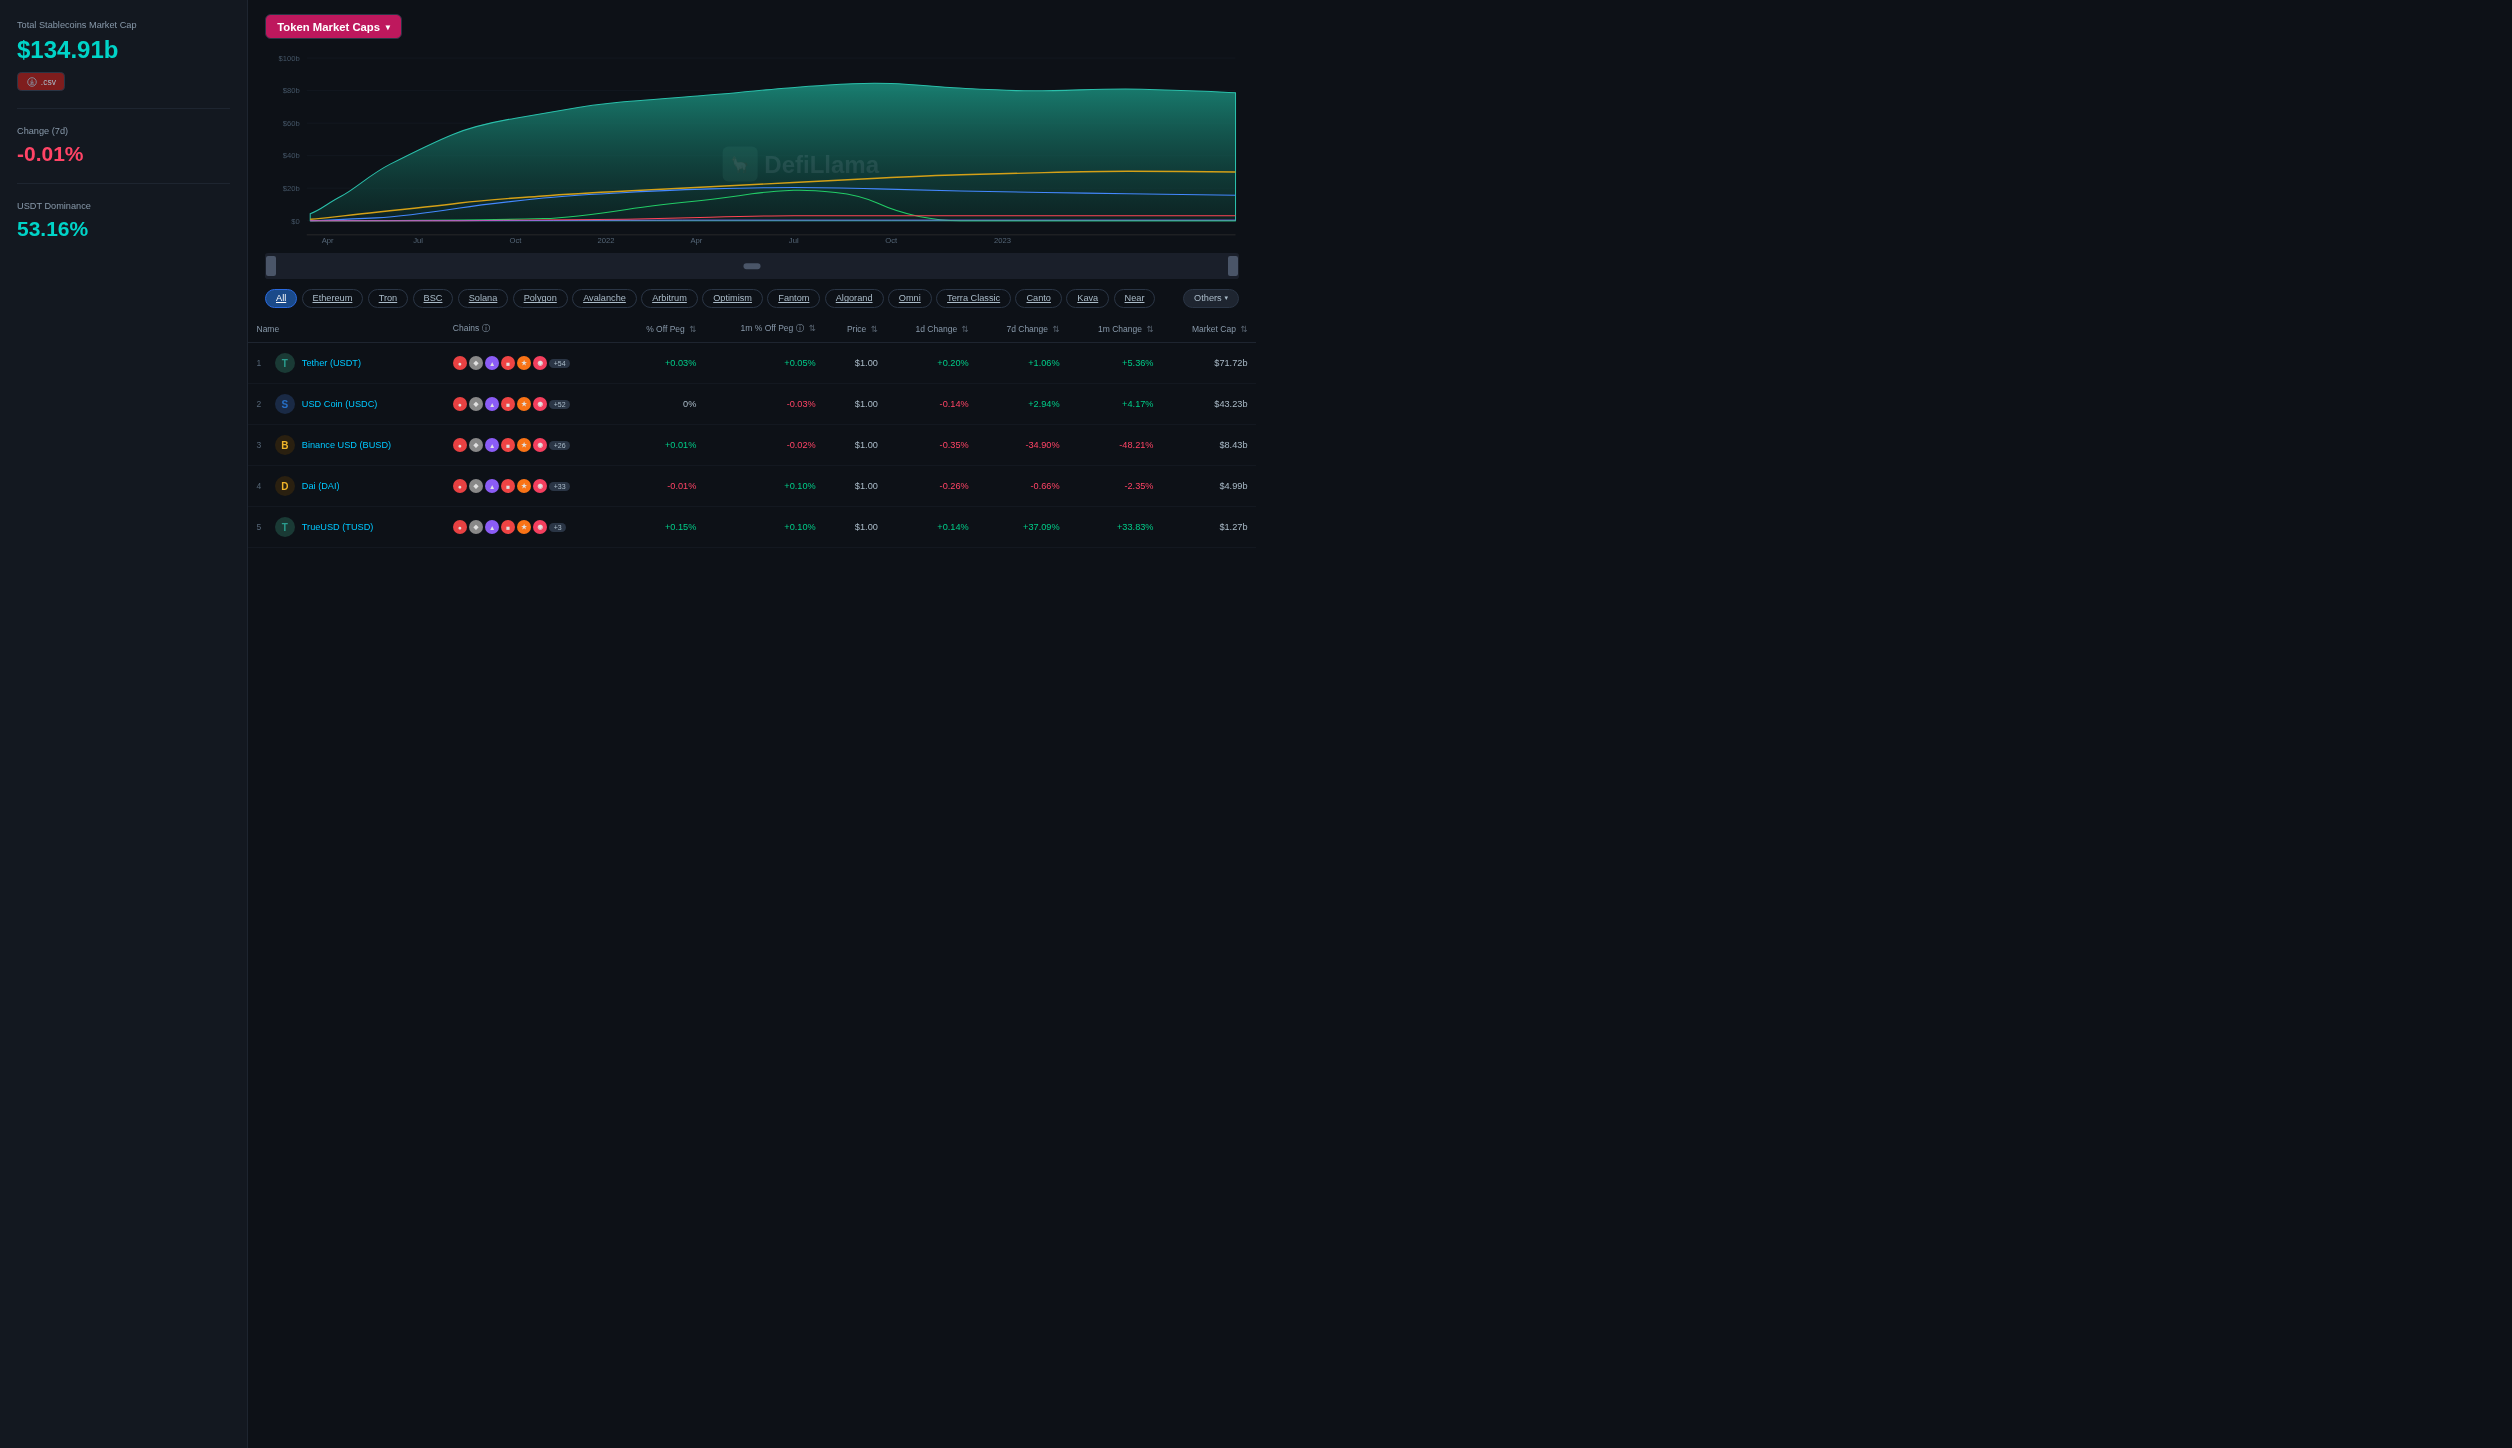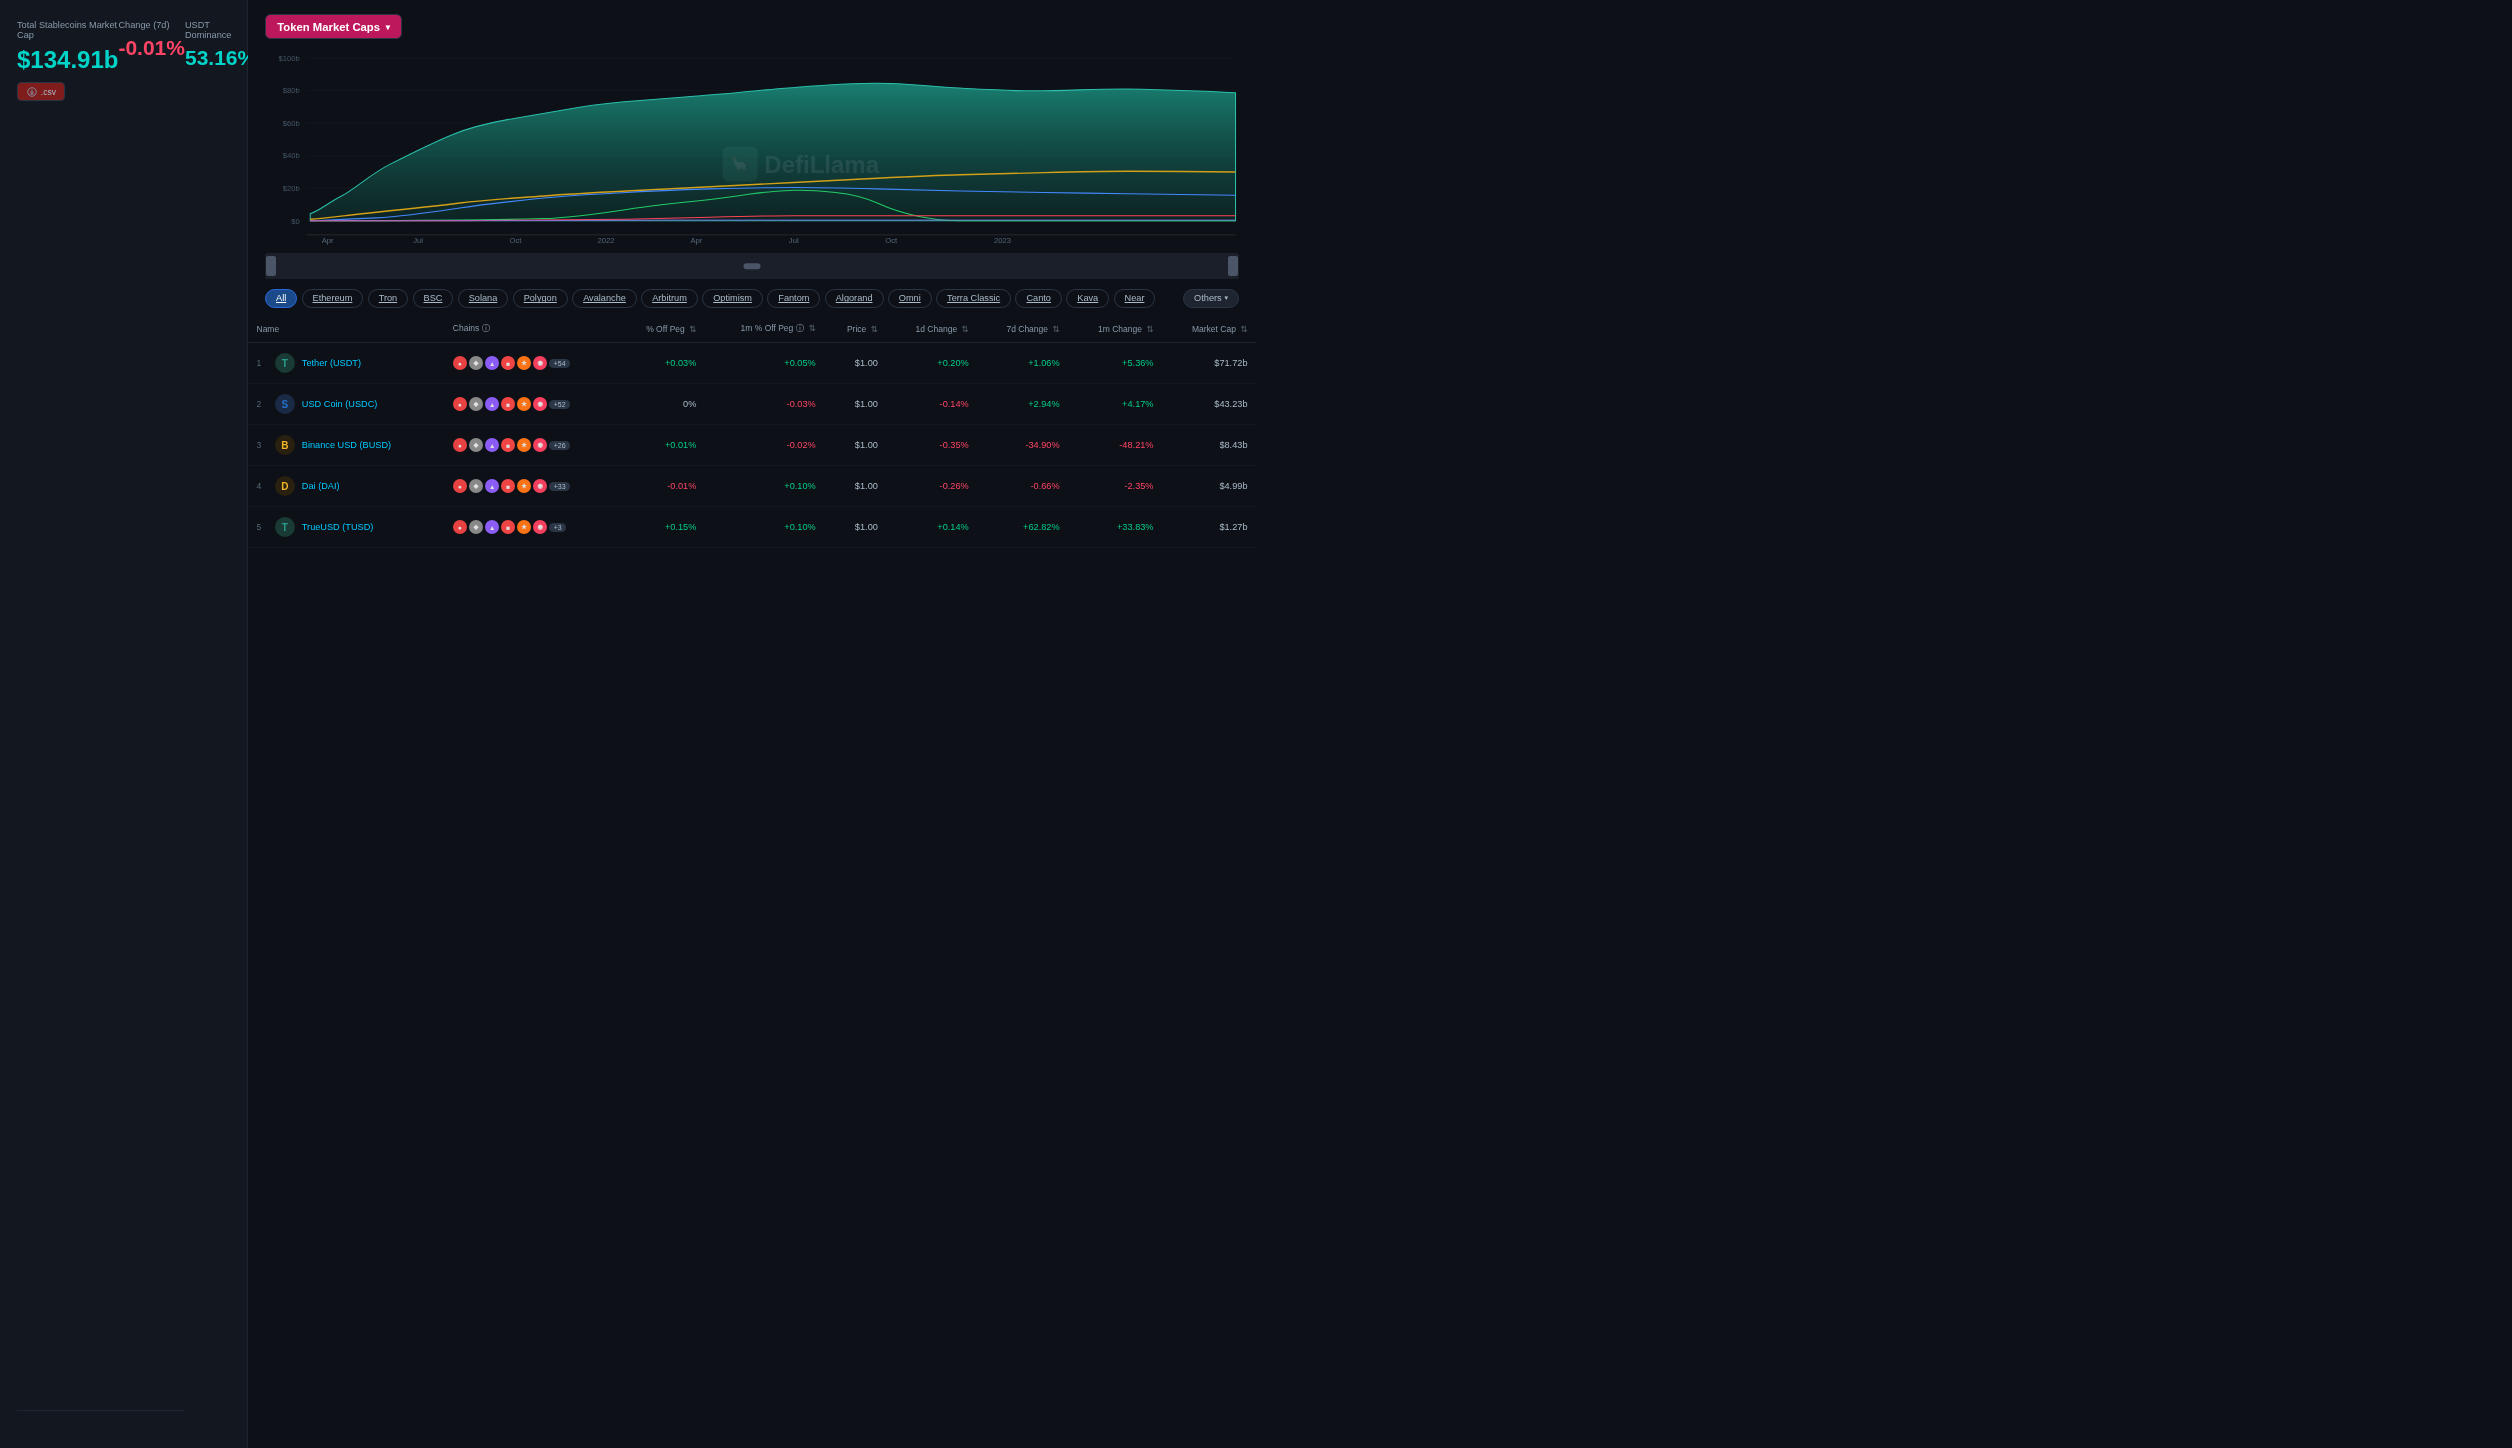--- a/index.html
+++ b/index.html
@@ -19,21 +19,21 @@
       min-height: 100vh;
     }
 
     
     .left-panel {
       width: 248px;
       min-width: 248px;
       background: #131820;
       padding: 20px 17px;
       display: flex;
-      flex-direction: row;
+      flex-direction: column;
       gap: 0;
       border-right: 0.7px solid #1e2530;
     }
 
     .metric-block {
       padding-bottom: 17px;
       margin-bottom: 17px;
       border-bottom: 0.7px solid #1e2530;
     }
 
@@ -635,21 +635,21 @@
                   <div class="chain-icon" style="background:#ef4444">■</div>
                   <div class="chain-icon" style="background:#f97316">★</div>
                   <div class="chain-icon" style="background:#f43f5e">◉</div>
                   <span class="chain-count">+3</span>
                 </div>
               </td>
               <td class="right green">+0.15%</td>
               <td class="right green">+0.10%</td>
               <td class="right neutral">$1.00</td>
               <td class="right green">+0.14%</td>
-              <td class="right green">+62.82%</td>
+              <td class="right green">+37.09%</td>
               <td class="right green">+33.83%</td>
               <td class="right neutral">$1.27b</td>
             </tr>
           </tbody>
       </table>
     </div>
 
   </div>
 </div>
 

